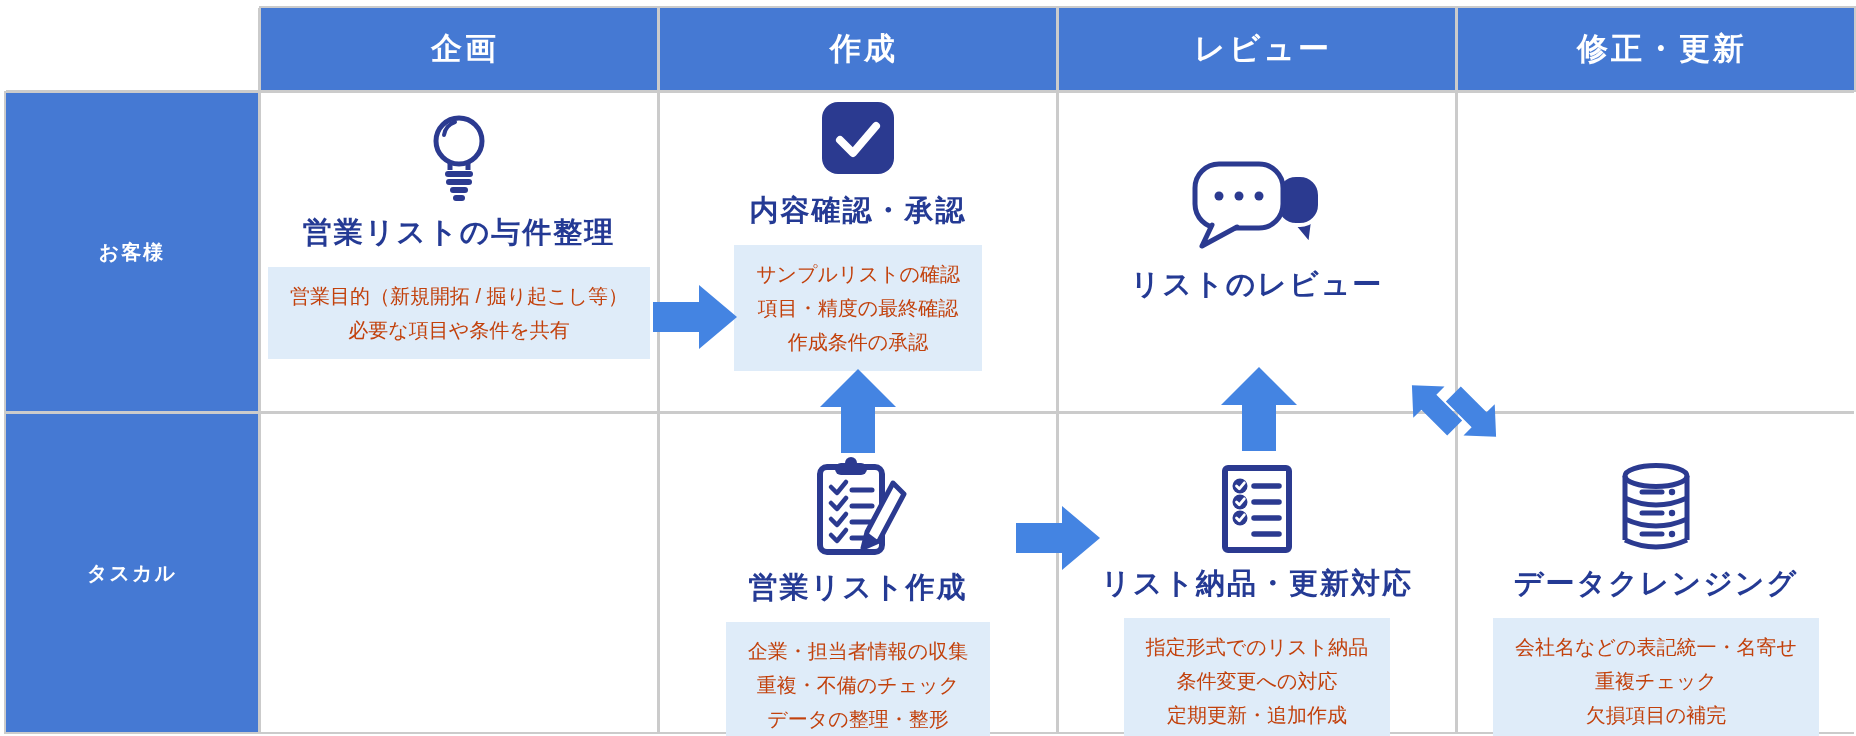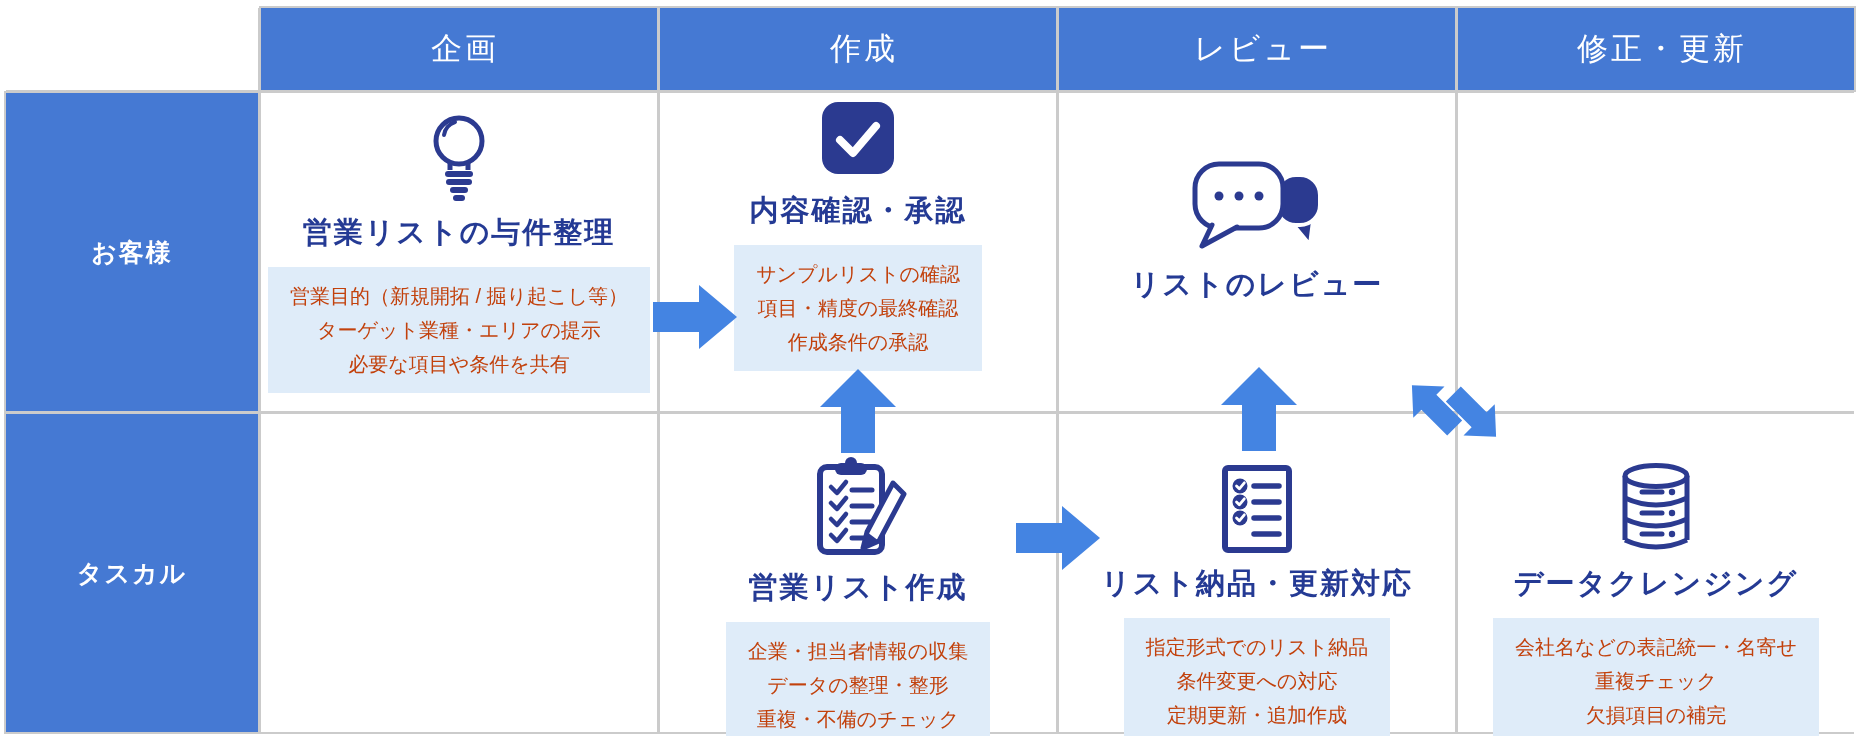--- a/index.html
+++ b/index.html
@@ -14,28 +14,28 @@
     grid-template-columns:252px repeat(4,1fr);
     grid-template-rows:82px 318px 318px;
     gap:3px;
     background:#CBCBCB;
     border-bottom:2px solid #CBCBCB;
   }
   .corner{background:#ffffff;}
   .ph{
     background:#4579D3;color:#ffffff;
     display:flex;align-items:center;justify-content:center;
-    font-size:31px;font-weight:normal;letter-spacing:3px;
+    font-size:31px;font-weight:bold;letter-spacing:3px;
     box-shadow:0 0 0 2px #CBCBCB;
     padding-left:12px;
   }
   .lane{
     background:#4579D3;color:#ffffff;
     display:flex;align-items:center;justify-content:center;
-    font-size:25px;font-weight:bold;letter-spacing:2px;
+    font-size:20px;font-weight:bold;letter-spacing:2px;
     box-shadow:0 0 0 2px #CBCBCB;
   }
   .cell{
     background:#ffffff;
     display:flex;flex-direction:column;align-items:center;
     box-sizing:border-box;
   }
   #cell-plan-customer{padding-top:20px;}
   #cell-create-customer{padding-top:8px;}
   #cell-review-customer{padding-top:68px;}
@@ -88,21 +88,20 @@
           <path d="M22 48 L22 57 M40 48 L40 57" stroke-width="5"></path>
           <path d="M20 61 H42" stroke-width="6" stroke-linecap="round"></path>
           <path d="M21 69 H41" stroke-width="6" stroke-linecap="round"></path>
           <path d="M25 77 H37" stroke-width="6" stroke-linecap="round"></path>
           <path d="M28 85 H34" stroke-width="6" stroke-linecap="round"></path>
         </svg>
       </span>
       <div class="title">営業リストの与件整理</div>
       <div class="details">
         <div>営業目的（新規開拓 / 掘り起こし等）</div>
-        <div>ターゲット業種・エリアの提示</div>
         <div>必要な項目や条件を共有</div>
       </div>
     </div>
 
     <div class="cell" id="cell-create-customer">
       <span class="icon">
         <svg width="74" height="74" viewBox="0 0 74 74">
           <rect x="1" y="1" width="72" height="72" rx="16" fill="#2B3A90"></rect>
           <path d="M19 39 L32 52 L55 25" stroke="#fff" stroke-width="8" fill="none" stroke-linecap="round" stroke-linejoin="round"></path>
         </svg>
@@ -161,22 +160,22 @@
               <path d="M46 66 H66"></path>
               <path d="M46 82 H66"></path>
           </g>
           <polygon points="87,27 98,38 73,85 57,92 61,76" fill="#ffffff" stroke="#2B3A90" stroke-width="5" stroke-linejoin="round"></polygon>
           <polygon points="57,92 61,76 73,85" fill="#2B3A90"></polygon>
         </svg>
       </span>
       <div class="title">営業リスト作成</div>
       <div class="details">
         <div>企業・担当者情報の収集</div>
+        <div>重複・不備のチェック</div>
         <div>データの整理・整形</div>
-        <div>重複・不備のチェック</div>
       </div>
     </div>
 
     <div class="cell" id="cell-review-tascal">
       <span class="icon">
         <svg width="72" height="90" viewBox="0 0 72 90">
           <rect x="4" y="4" width="64" height="82" rx="3" fill="none" stroke="#2B3A90" stroke-width="6"></rect>
           <g fill="#2B3A90">
             <circle cx="19" cy="22" r="7.5"></circle>
               <circle cx="19" cy="38" r="7.5"></circle>

